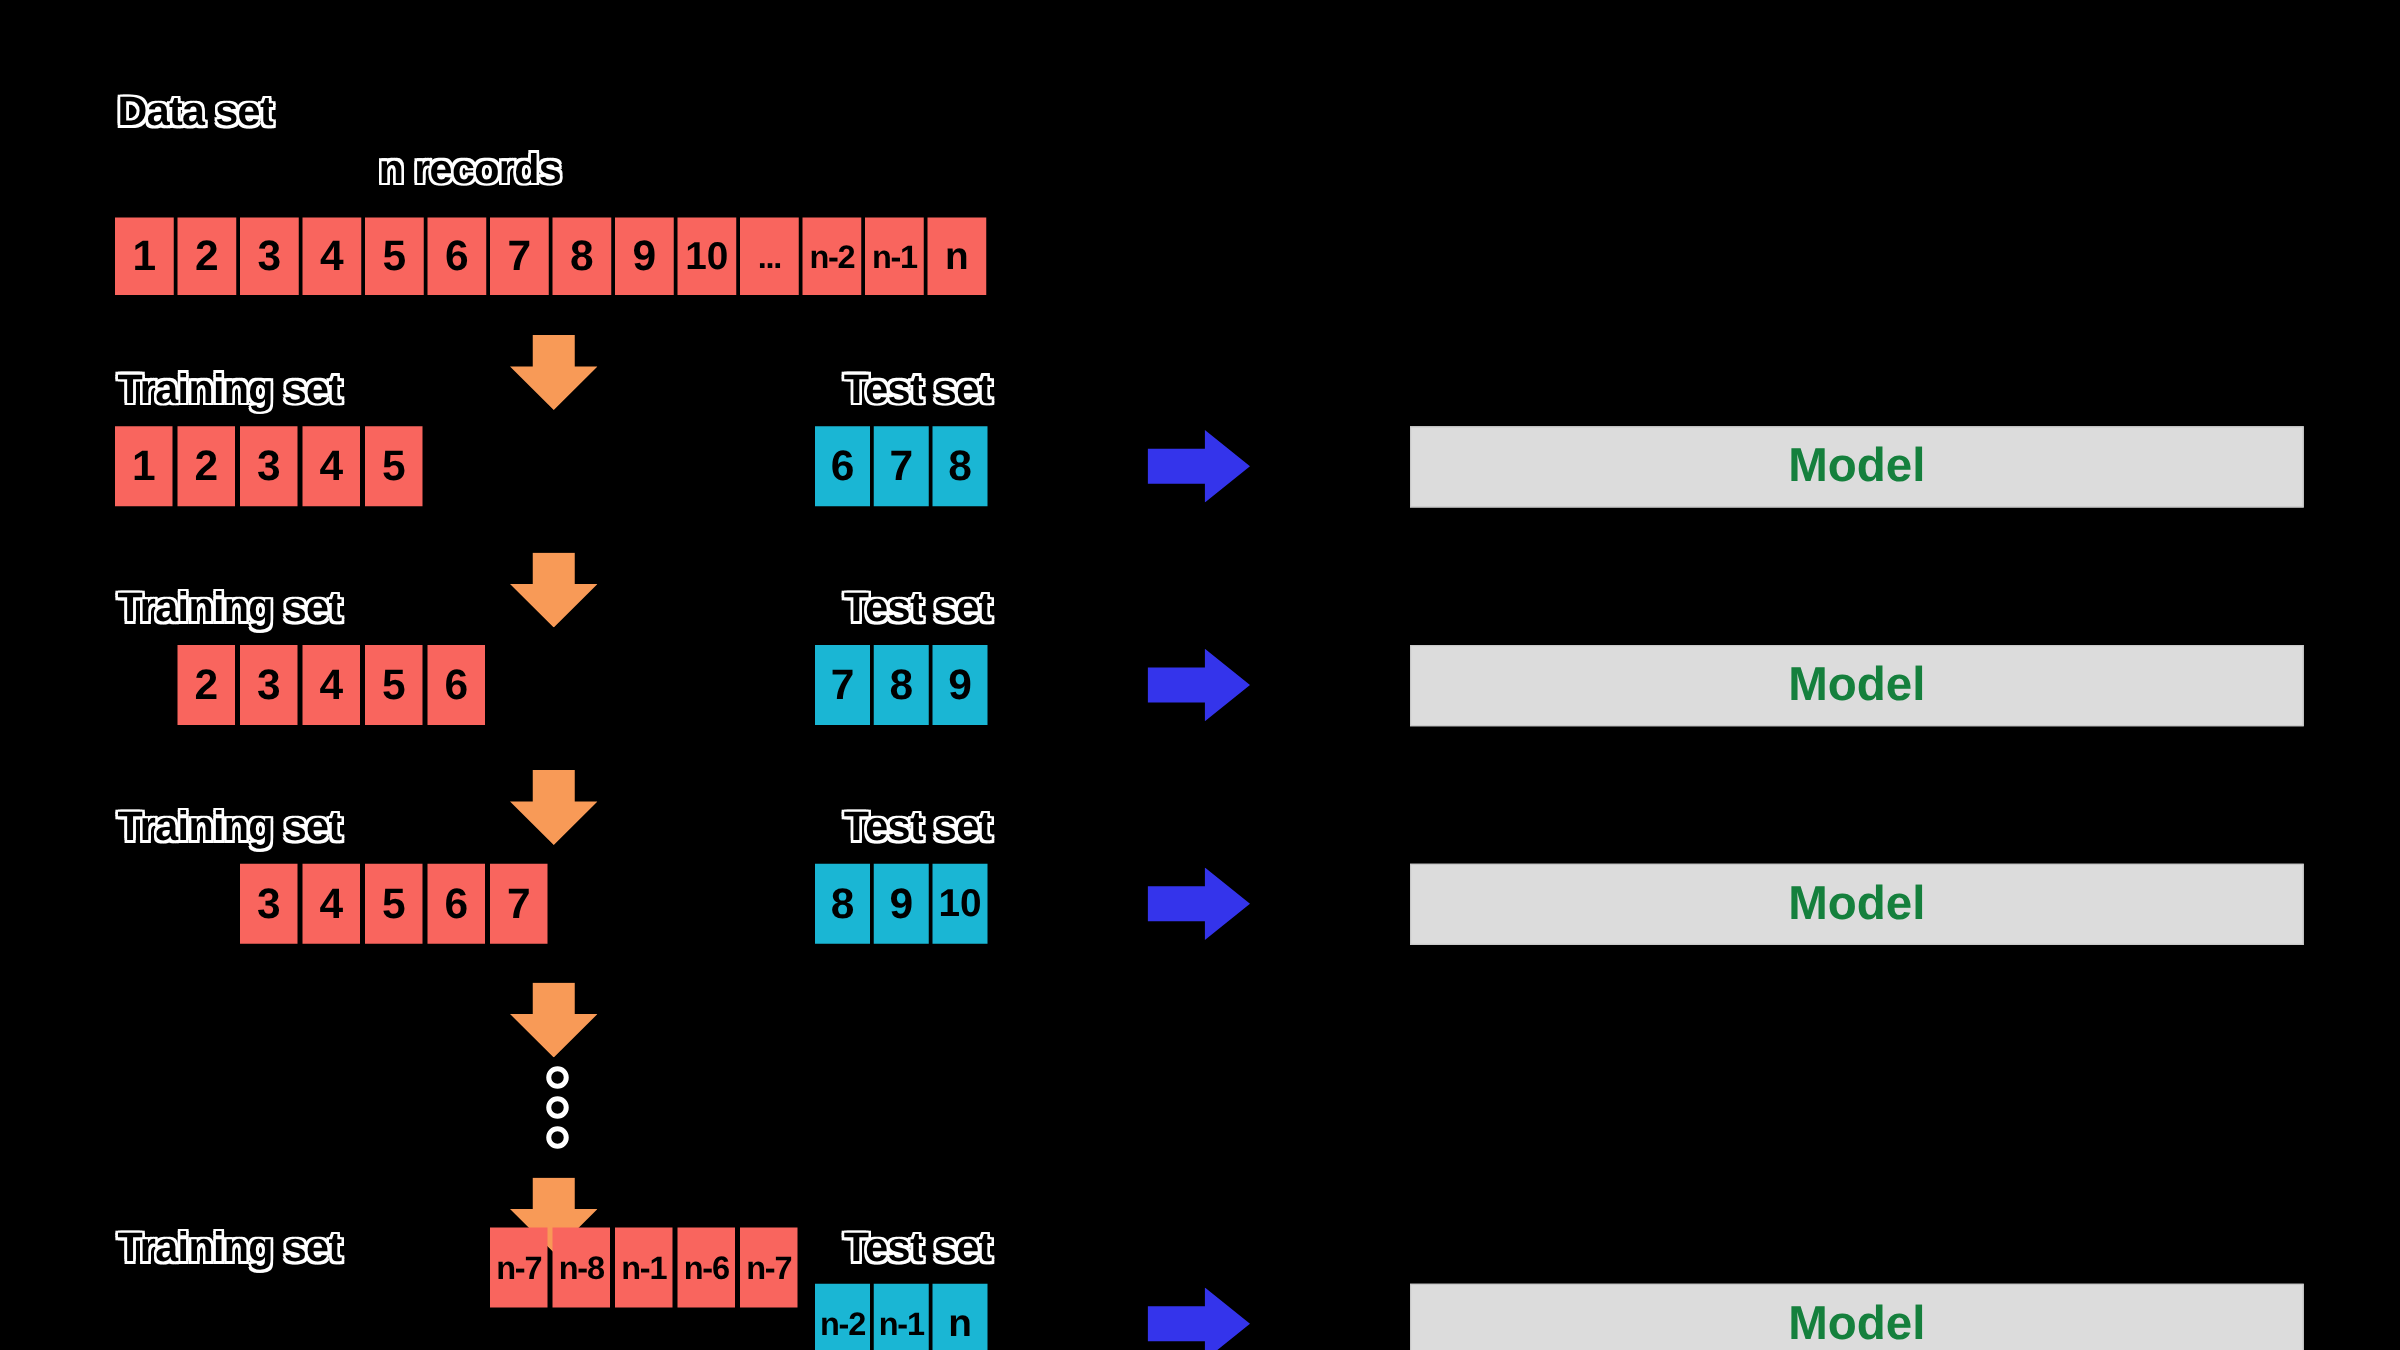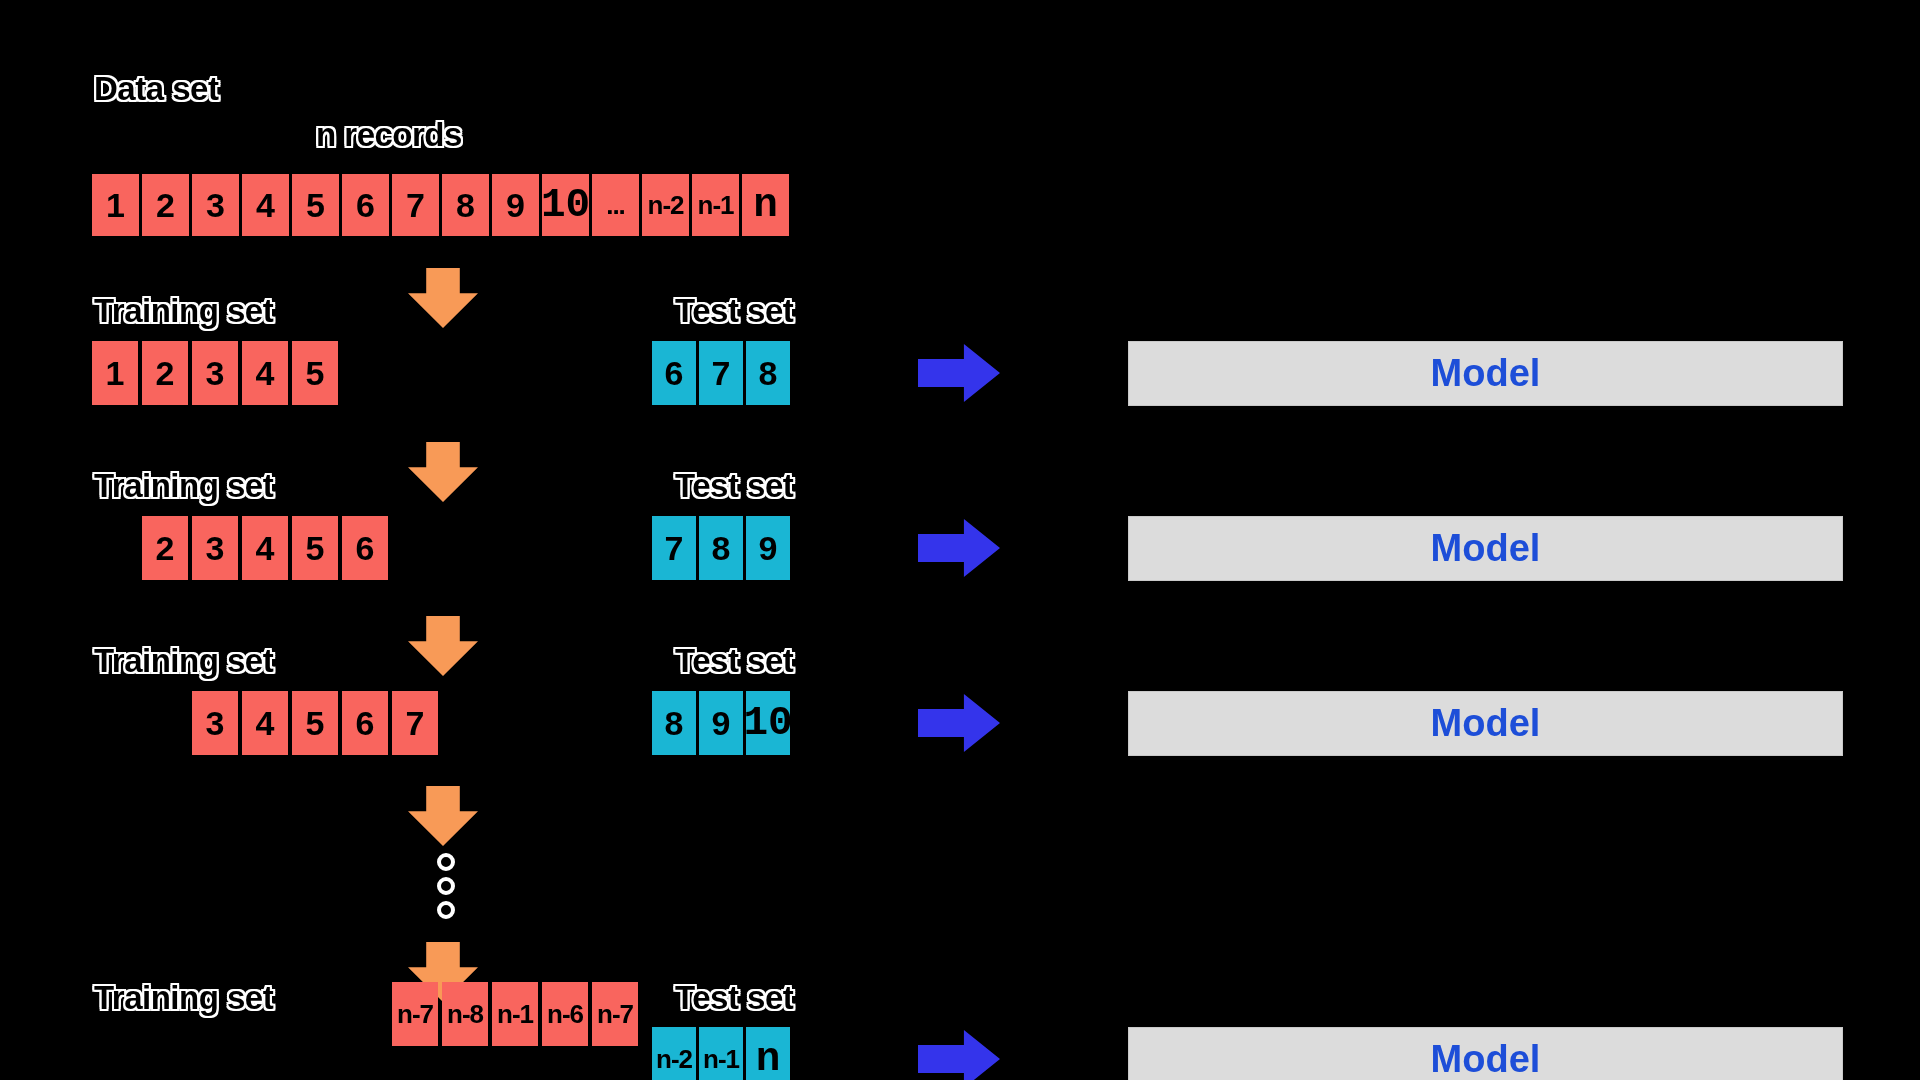--- a/index.html
+++ b/index.html
@@ -24,46 +24,46 @@
   }
   .cell-row{position:absolute;display:flex;}
   .cell{
     display:flex;align-items:center;justify-content:center;
     font-weight:700;color:#000;font-size:34px;flex:0 0 auto;
   }
   .ds .cell{width:47px;height:62px;background:var(--cell-red);margin-right:3px;}
   .train .cell{width:46px;height:64px;background:var(--cell-red);margin-right:4px;}
   .test .cell{width:44px;height:64px;background:var(--cell-cyan);margin-right:3px;}
   .cell.sm{font-size:26px;letter-spacing:-1px;}
-  .cell.md{font-size:41px;font-family:Liberation Mono, monospace;}
+  .cell.md{font-size:31px;}
   .down-arrow{
     position:absolute;width:70px;height:60px;background:var(--arrow-orange);
     clip-path:polygon(26% 0,74% 0,74% 42%,100% 42%,50% 100%,0 42%,26% 42%);
   }
   .right-arrow{
     position:absolute;width:82px;height:58px;background:var(--arrow-blue);
     clip-path:polygon(0 26%,56% 26%,56% 0,100% 50%,56% 100%,56% 74%,0 74%);
   }
   .model{
     position:absolute;left:1128px;width:715px;height:65px;background:var(--model-bg);
     display:flex;align-items:center;justify-content:center;
-    font-size:38px;font-weight:700;color:#1d4ed8;border:1px solid #c9c9c9;box-sizing:border-box;
+    font-size:38px;font-weight:700;color:#15803d;border:1px solid #c9c9c9;box-sizing:border-box;
   }
   .dot{
     position:absolute;width:18px;height:18px;box-sizing:border-box;
     border:4px solid #fff;border-radius:50%;background:transparent;left:437px;
   }
 </style>
 </head>
 <body>
 
 <div id="canvas">
 
   <div class="olabel" style="left:94px;top:36px">Data set</div>
-  <div class="olabel" style="left:316px;top:82px">n records</div>
+  <div class="olabel" style="left:303px;top:82px">n records</div>
 
   <div class="cell-row ds" style="left:92px;top:140px">
     <div class="cell">1</div>
     <div class="cell">2</div>
     <div class="cell">3</div>
     <div class="cell">4</div>
     <div class="cell">5</div>
     <div class="cell">6</div>
     <div class="cell">7</div>
     <div class="cell">8</div>

